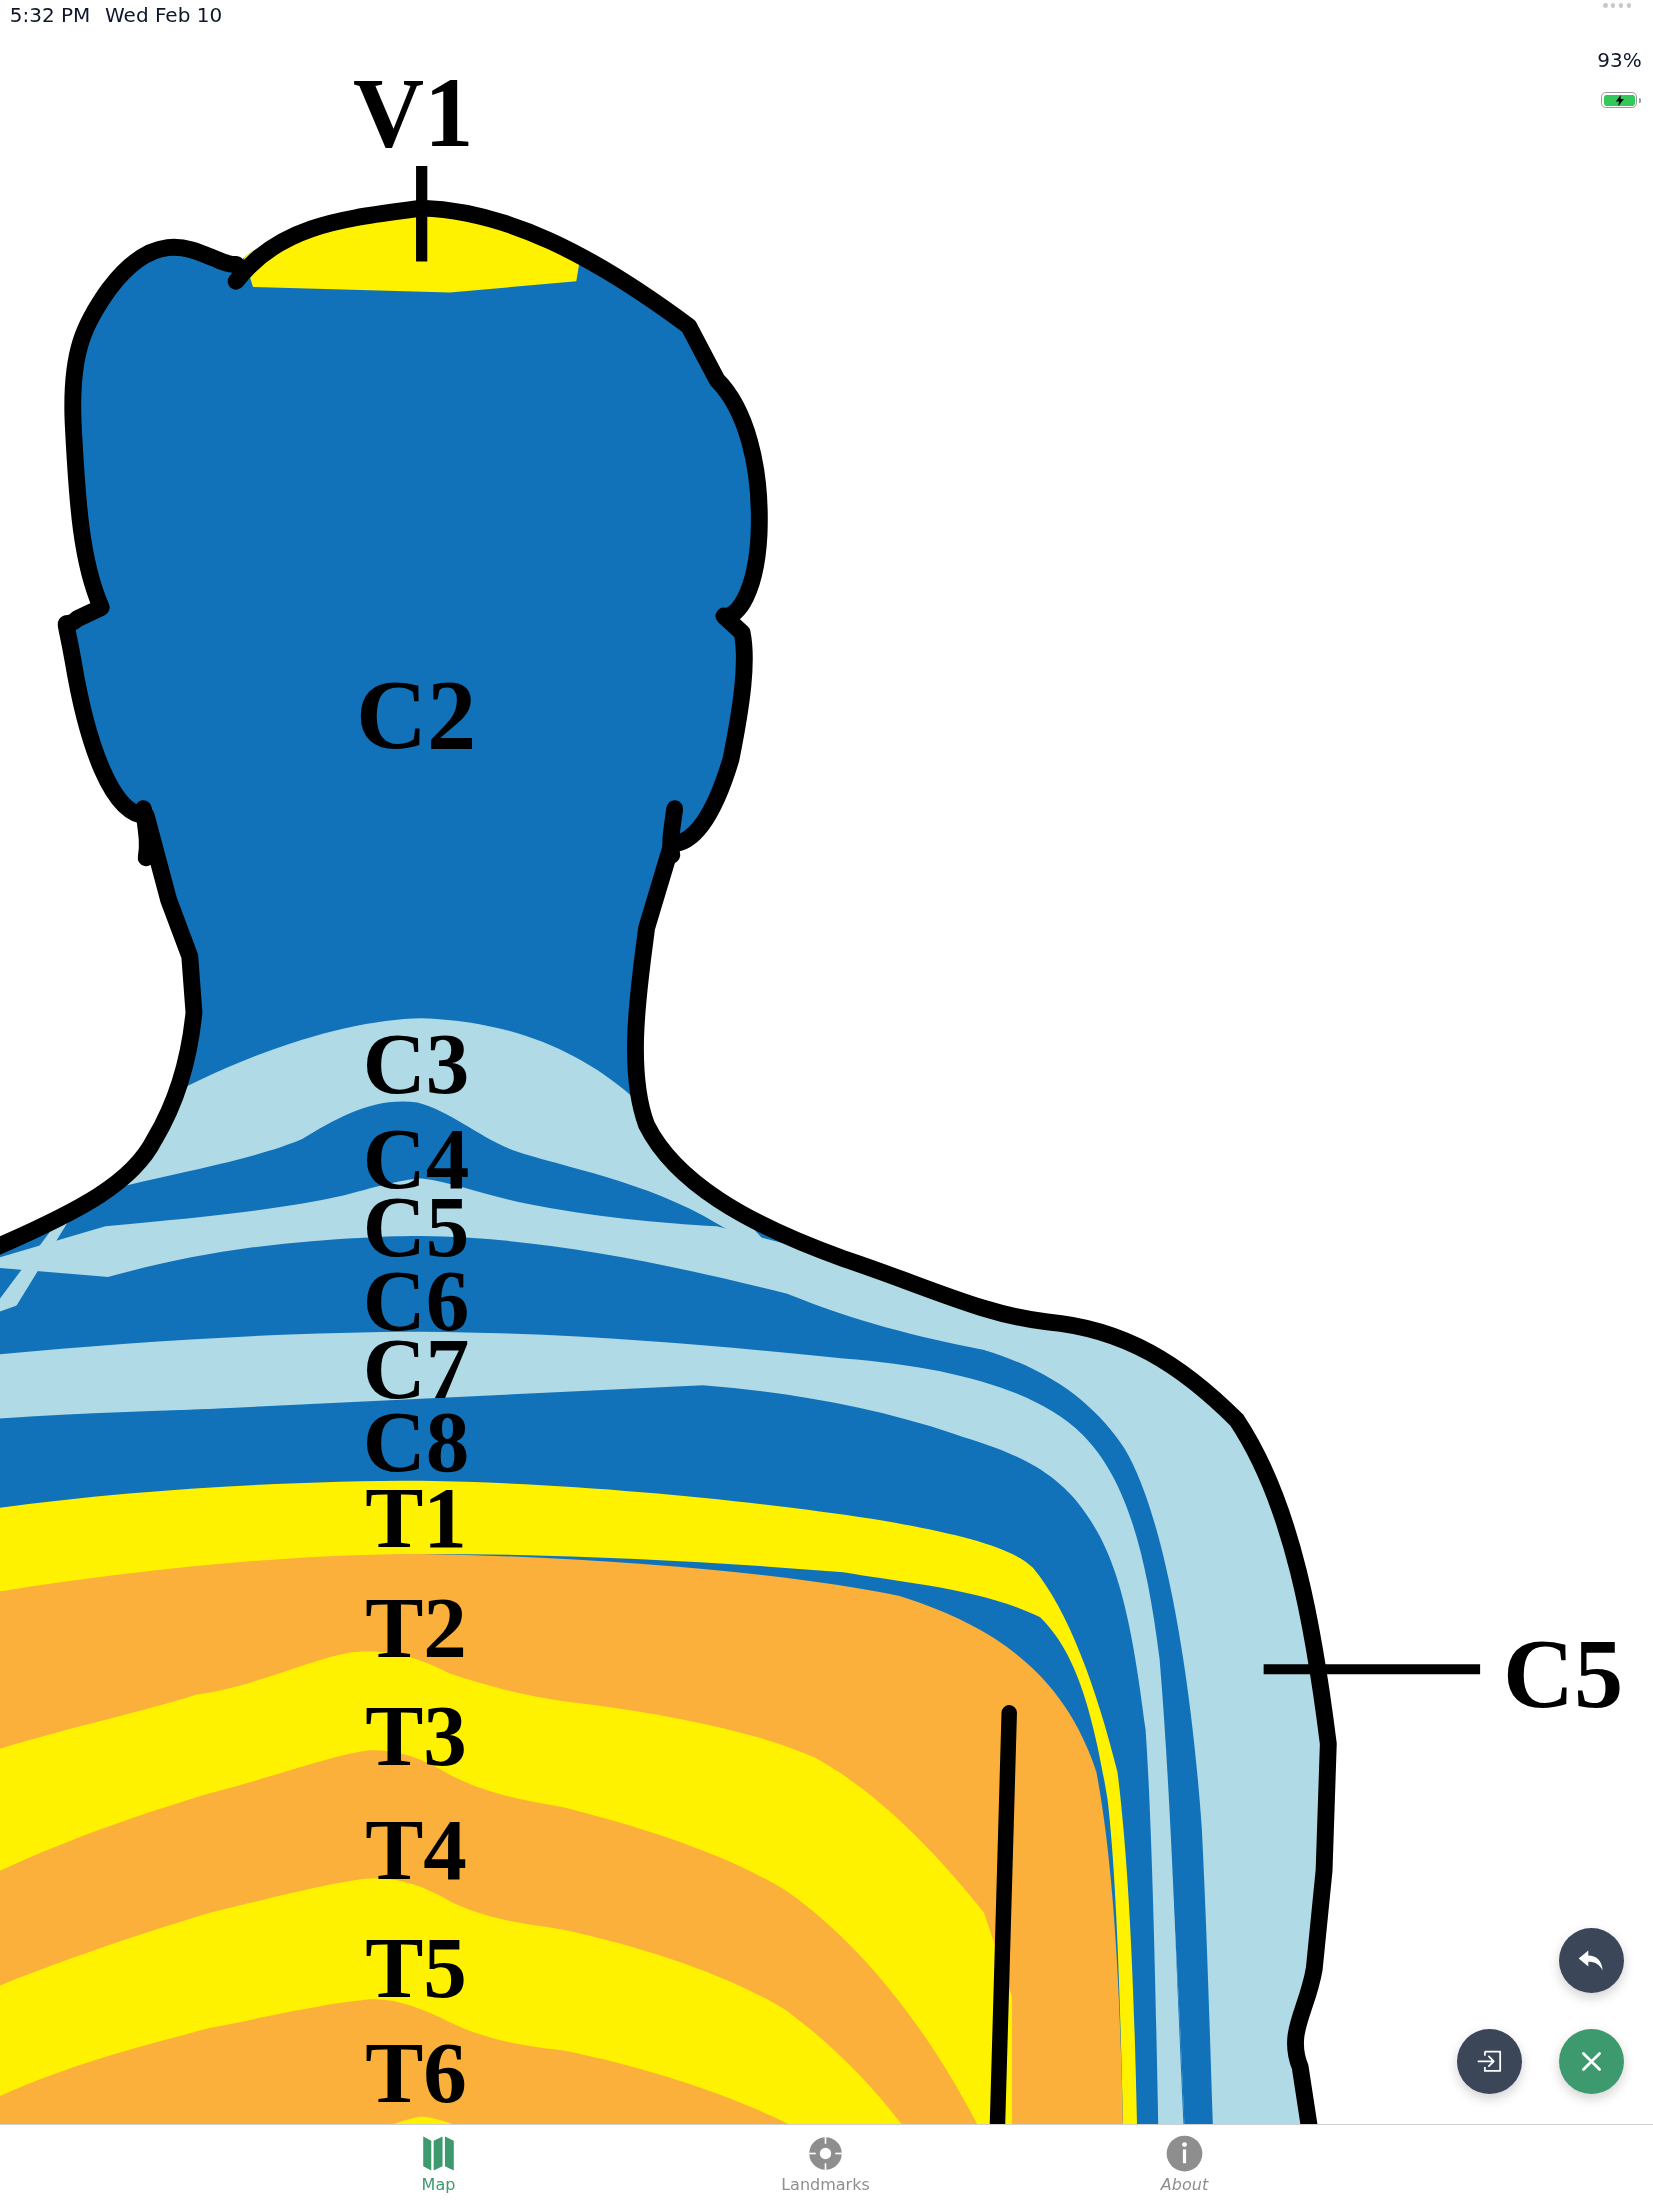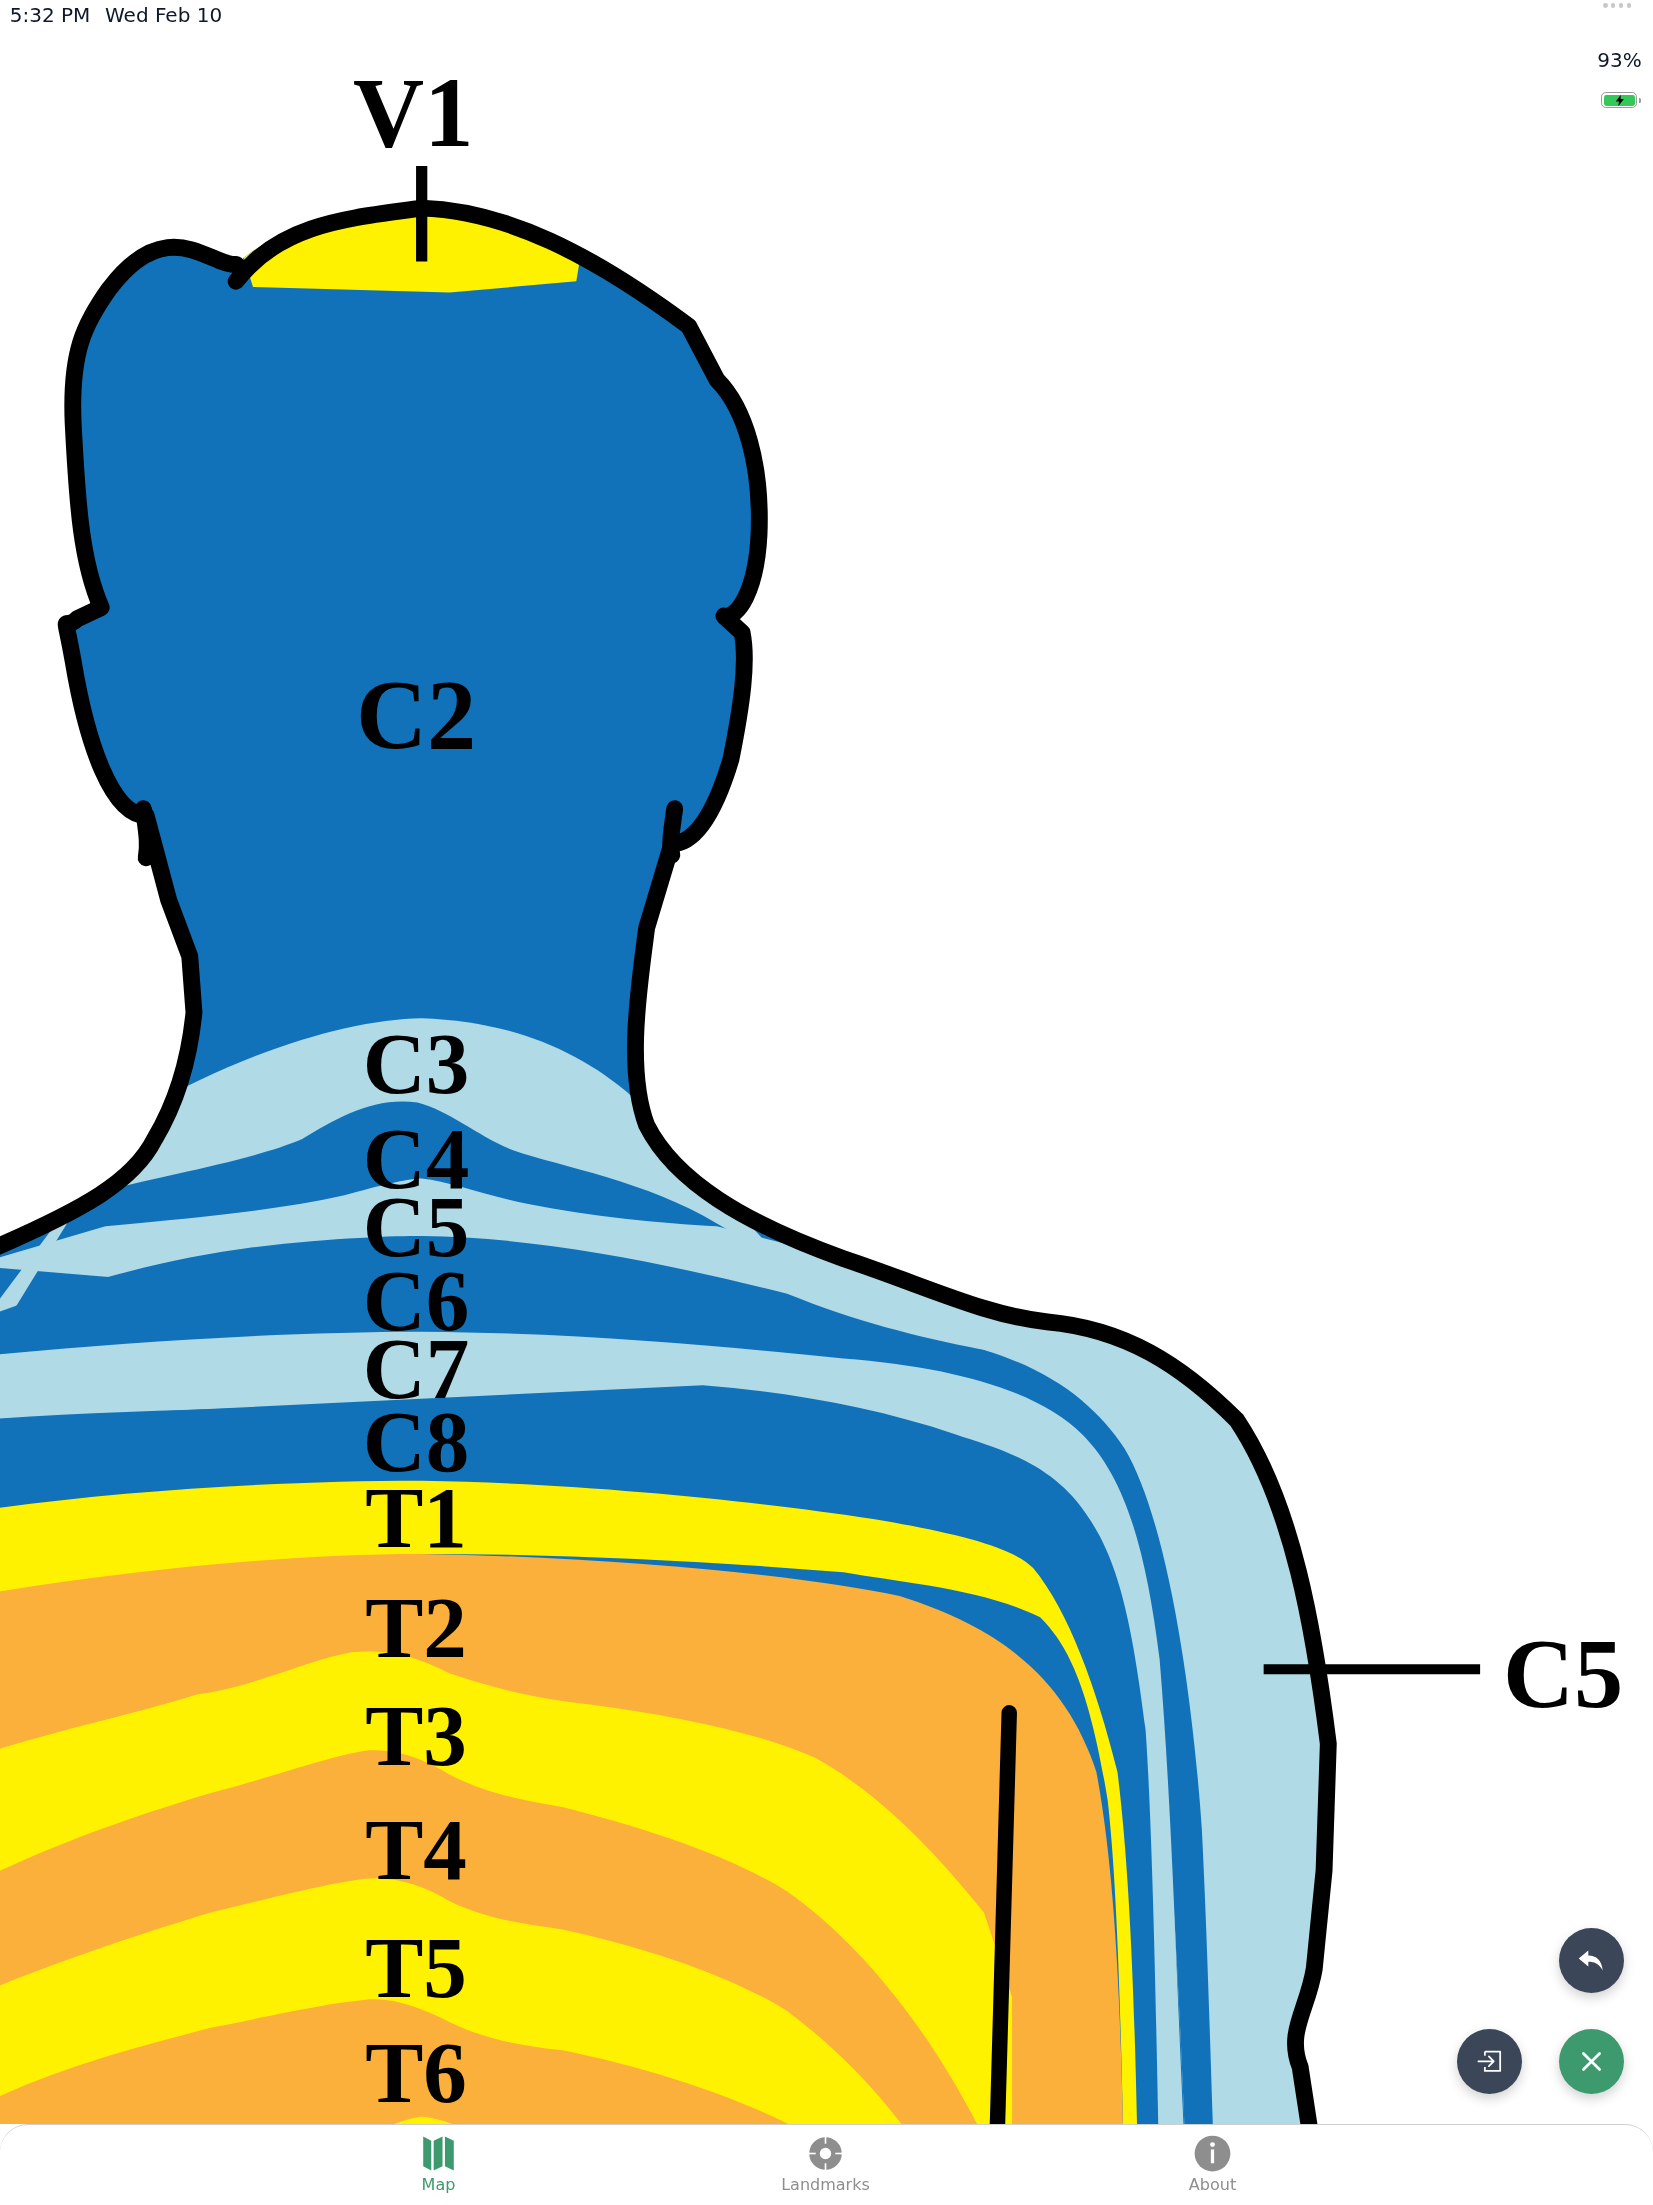--- a/index.html
+++ b/index.html
@@ -15,21 +15,21 @@
   .battery-cap { position:absolute; right:-4.8px; top:4.8px; width:2.4px; height:5.7px; background:#9a9a9a; border-radius:0 1.6px 1.6px 0; }
 
   .map-area { position:absolute; left:0; top:0; width:1653px; height:2124px; overflow:hidden; }
   .map-svg { position:absolute; left:0; top:0; width:1653px; height:2205px; }
   .derm-label { font-family:"Liberation Serif", serif; font-weight:bold; fill:#000; text-anchor:middle; }
 
   .fab { position:absolute; width:65px; height:65px; border-radius:50%; display:flex; align-items:center; justify-content:center; box-shadow:0 4.8px 11.3px rgba(0,0,0,0.18); cursor:pointer; }
   .fab-dark { background:#3b4659; }
   .fab-green { background:#3d9a6e; }
 
-  .tab-bar { position:absolute; left:0; top:2124px; width:1653px; height:82px; background:#fff; border-top:1.6px solid #cfcfcf; box-sizing:border-box;border-radius:28px; }
+  .tab-bar { position:absolute; left:0; top:2124px; width:1653px; height:82px; background:#fff; border-top:1.6px solid #cfcfcf; box-sizing:border-box; }
   .tab { position:absolute; top:8px; width:161px; height:65px; display:flex; flex-direction:column; align-items:center; cursor:pointer; }
   .tab-icon { width:40px; height:40px; display:flex; align-items:center; justify-content:center; }
   .tab-label { font-size:16px; margin-top:1.6px; color:#8e8e8e; font-family:"DejaVu Sans", sans-serif; }
   .tab.active .tab-label { color:#3d9a6e; }
 </style>
 </head>
 <body>
 
 <div class="map-area">
   <svg class="map-svg" viewBox="0 0 1176 1568" preserveAspectRatio="none">
@@ -161,21 +161,21 @@
         <circle cx="24" cy="24" r="20" fill="#8e8e8e"></circle>
         <circle cx="24" cy="24" r="7" fill="#fff"></circle>
         <rect x="23" y="3" width="2" height="9" fill="#fff"></rect>
         <rect x="23" y="36" width="2" height="9" fill="#fff"></rect>
         <rect x="3" y="23" width="9" height="2" fill="#fff"></rect>
         <rect x="36" y="23" width="9" height="2" fill="#fff"></rect>
       </svg>
     </div>
     <span class="tab-label">Landmarks</span>
   </div>
-  <div class="tab" style="left:1132px;">
+  <div class="tab" style="left:1104px;font-style:italic;">
     <div class="tab-icon">
       <svg width="39" height="39" viewBox="0 0 48 48">
         <circle cx="24" cy="24" r="22" fill="#8e8e8e"></circle>
         <circle cx="24" cy="13" r="3" fill="#fff"></circle>
         <rect x="22" y="19" width="4" height="17" fill="#fff"></rect>
       </svg>
     </div>
     <span class="tab-label">About</span>
   </div>
 </div>

